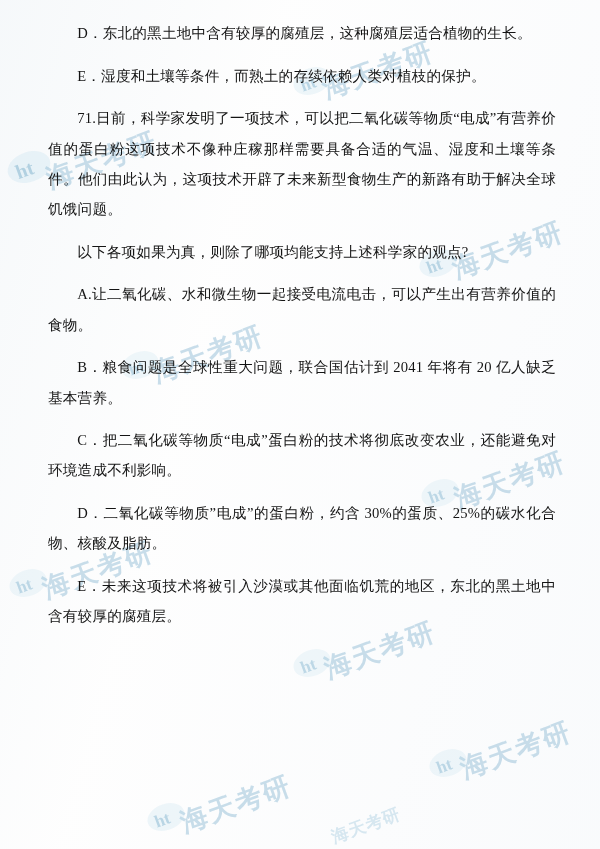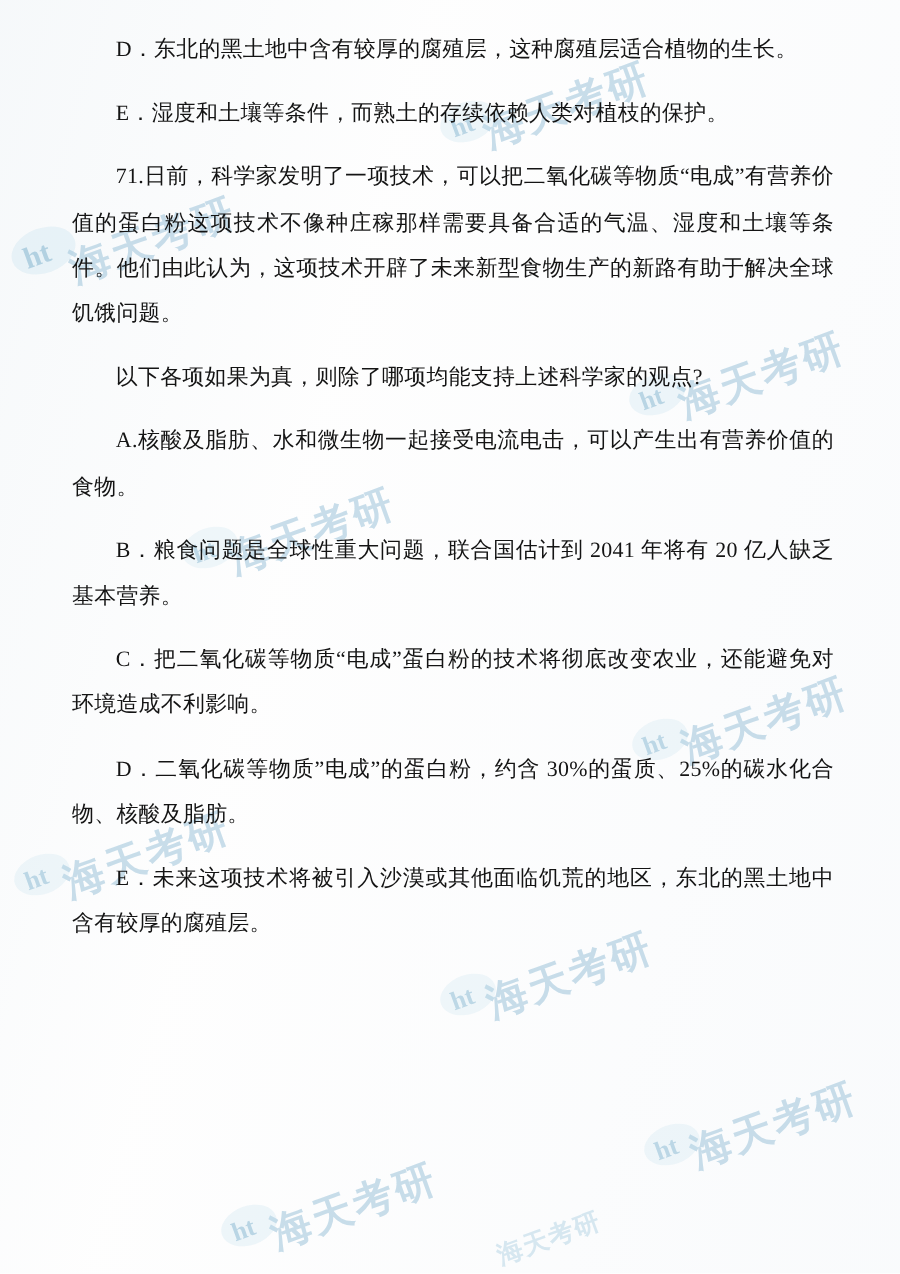--- a/index.html
+++ b/index.html
@@ -183,20 +183,20 @@
     </div>
 
     <div class="wm wm-small" style="left:330px; top:814px;">海天考研</div>
   </div>
 
   <div id="content">
     <p class="para indent">D．东北的黑土地中含有较厚的腐殖层，这种腐殖层适合植物的生长。</p>
     <p class="para indent">E．湿度和土壤等条件，而熟土的存续依赖人类对植枝的保护。</p>
     <p class="para indent">71.日前，科学家发明了一项技术，可以把二氧化碳等物质“电成”有营养价值的蛋白粉这项技术不像种庄稼那样需要具备合适的气温、湿度和土壤等条件。他们由此认为，这项技术开辟了未来新型食物生产的新路有助于解决全球饥饿问题。</p>
     <p class="para indent">以下各项如果为真，则除了哪项均能支持上述科学家的观点?</p>
-    <p class="para indent">A.核酸及脂肪、水和微生物一起接受电流电击，可以产生出有营养价值的食物。</p>
+    <p class="para indent">A.让二氧化碳、水和微生物一起接受电流电击，可以产生出有营养价值的食物。</p>
     <p class="para indent">B．粮食问题是全球性重大问题，联合国估计到 2041 年将有 20 亿人缺乏基本营养。</p>
     <p class="para indent">C．把二氧化碳等物质“电成”蛋白粉的技术将彻底改变农业，还能避免对环境造成不利影响。</p>
     <p class="para indent">D．二氧化碳等物质”电成”的蛋白粉，约含 30%的蛋质、25%的碳水化合物、核酸及脂肪。</p>
     <p class="para indent">E．未来这项技术将被引入沙漠或其他面临饥荒的地区，东北的黑土地中含有较厚的腐殖层。</p>
   </div>
 
 </div>
 
 </body></html>

